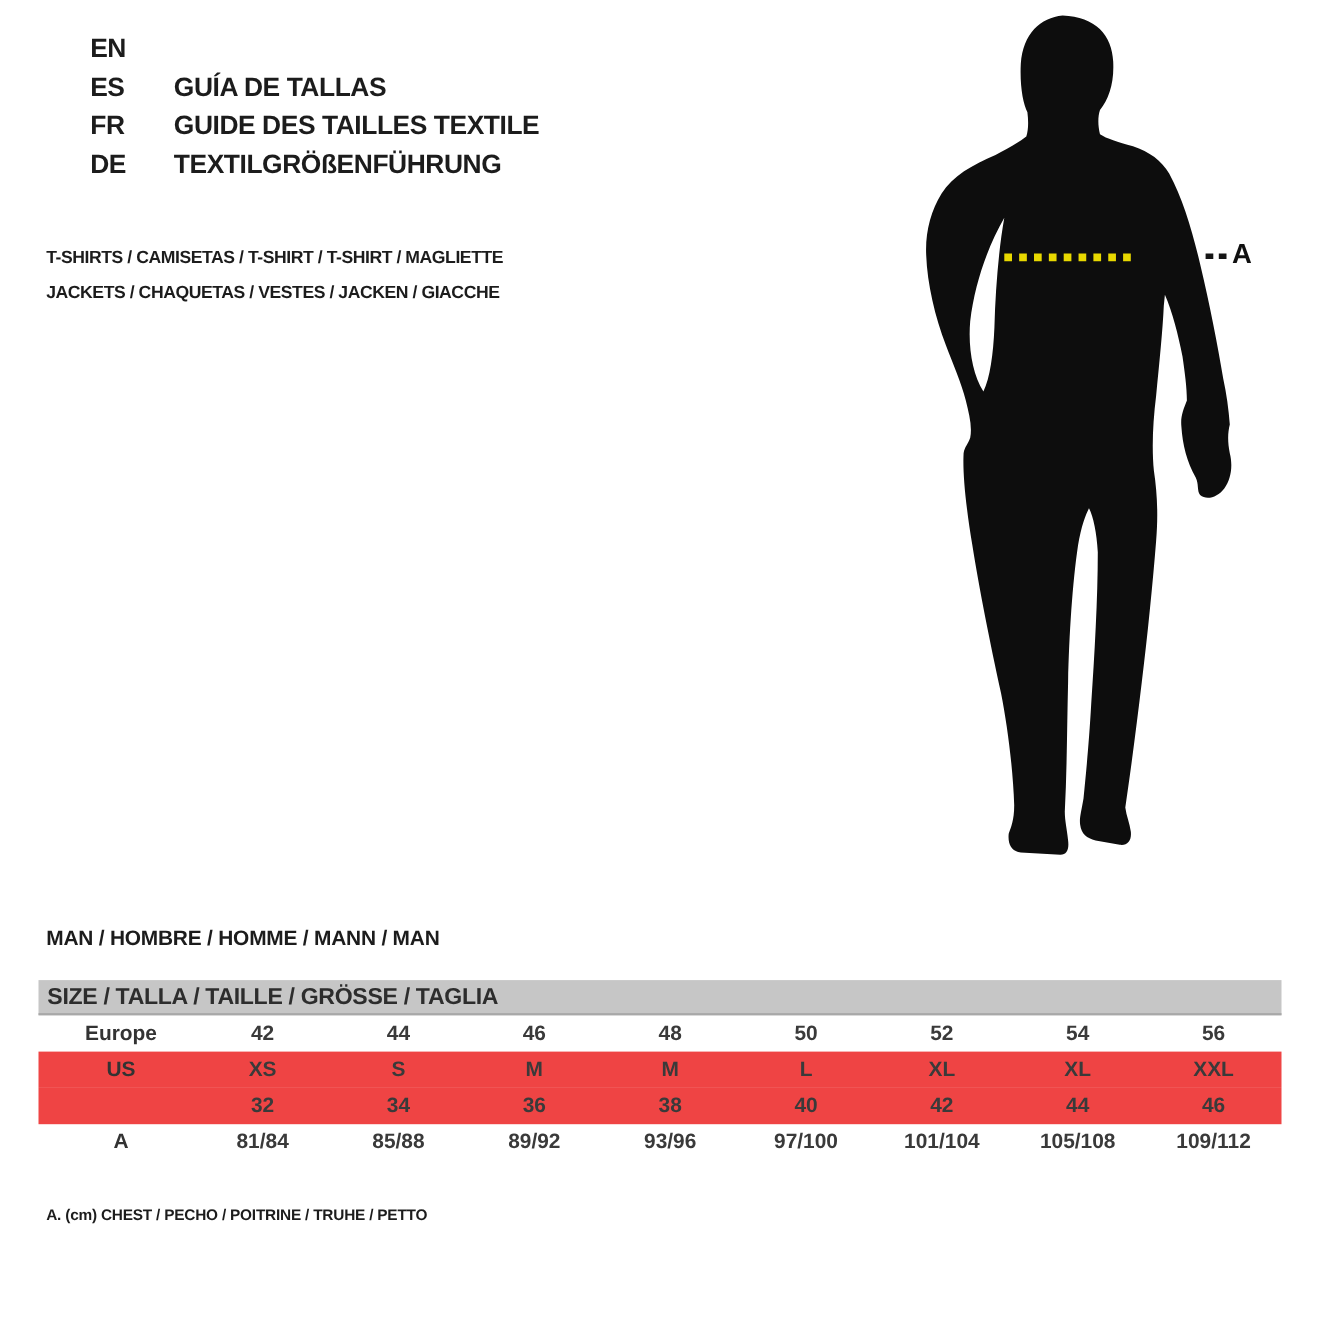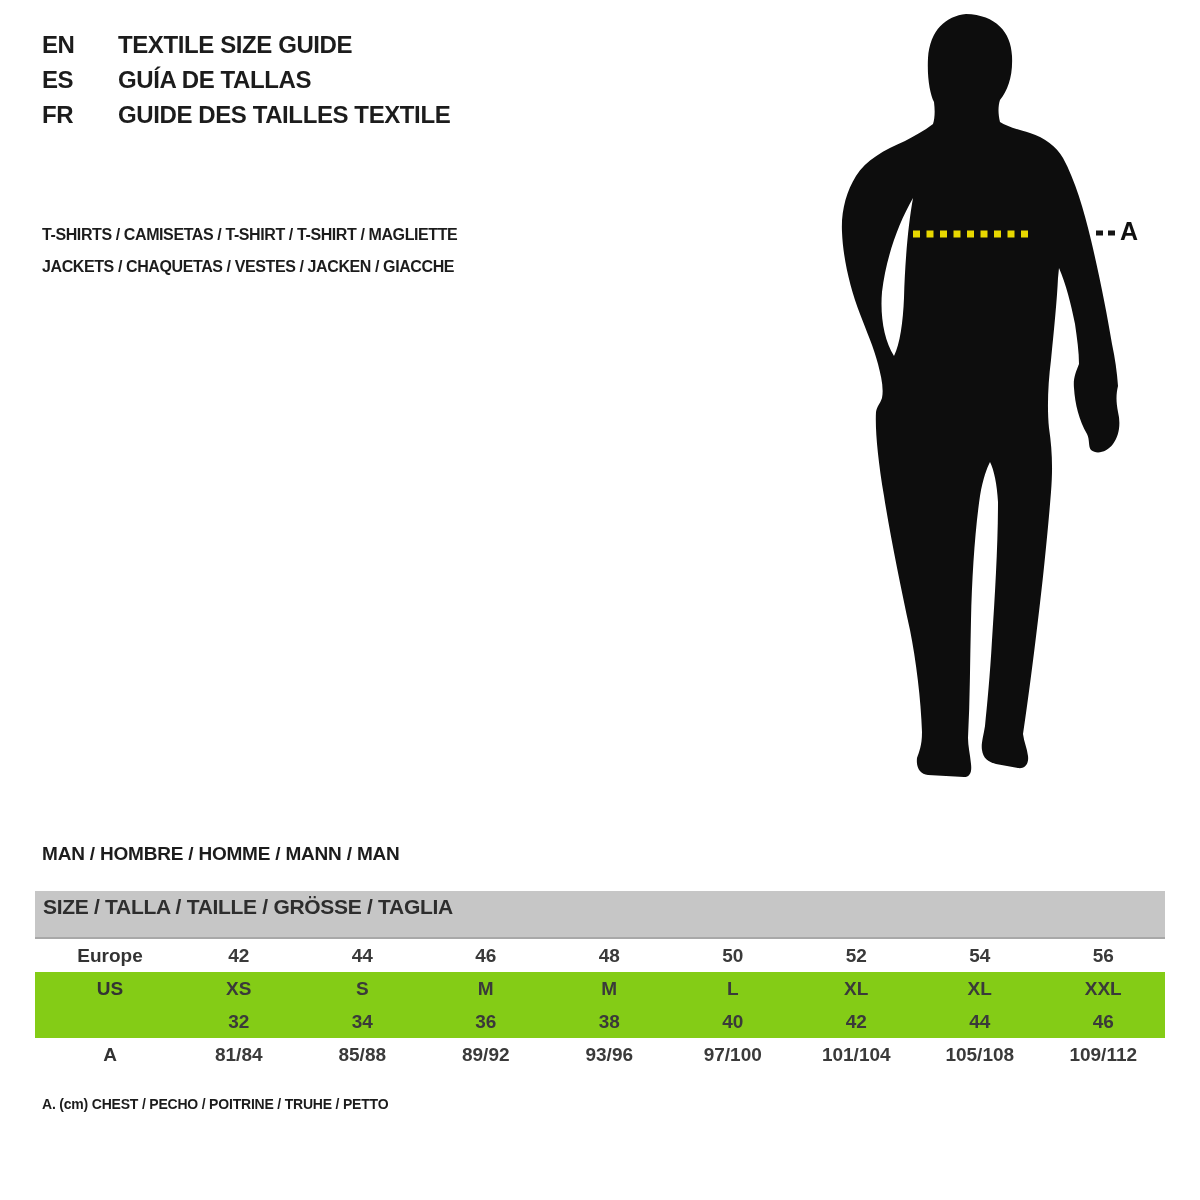--- a/index.html
+++ b/index.html
@@ -2,68 +2,71 @@
 <html><head>
 <meta charset="utf-8">
 <style>
   html,body{margin:0;padding:0;background:#ffffff;}
   body{width:1200px;height:1200px;font-family:"Liberation Sans",sans-serif;}
   .canvas{position:relative;width:1200px;height:1200px;background:#ffffff;overflow:hidden;}
 
   
   .lang-block{position:absolute;left:42px;top:27px;}
   .lang-row{display:flex;height:35px;line-height:35px;font-size:24px;font-weight:700;
-            color:#1c1c1c;letter-spacing:-0.4px;white-space:nowrap;}
+            color:#1c1c1c;letter-spacing:-0.4px;white-space:nowrap;margin-left:40px;}
   .lang-code{width:76px;flex:0 0 76px;}
 
   
   .categories{position:absolute;left:42px;top:219px;font-size:16px;font-weight:700;
               color:#1c1c1c;line-height:32px;letter-spacing:-0.4px;white-space:nowrap;}
 
   
   .figure-wrap{position:absolute;left:820px;top:0;width:380px;height:800px;}
   .figure-wrap svg{display:block;width:380px;height:800px;}
   .measure-a{position:absolute;left:1120px;top:217px;font-size:25px;font-weight:700;color:#101010;}
 
   
   .man-title{position:absolute;left:42px;top:843px;font-size:19px;font-weight:700;
              color:#1c1c1c;letter-spacing:-0.2px;white-space:nowrap;}
 
   
   .size-table{position:absolute;left:35px;top:891px;width:1130px;}
-  .thead{height:48px;line-height:32px;background:#c6c6c6;color:#2d2d2d;font-size:21px;
+  .thead{height:32px;line-height:32px;background:#c6c6c6;color:#2d2d2d;font-size:21px;
          font-weight:700;padding-left:8px;letter-spacing:-0.3px;box-sizing:border-box;
          border-bottom:2px solid #a8a8a8;}
   .trow{display:grid;grid-template-columns:142px repeat(8,1fr);height:33px;line-height:33px;
         font-size:19px;font-weight:700;color:#3a3a3a;}
-  .trow.shaded{background:#84cc16;}
+  .trow.shaded{background:#ef4444;}
   .tlabel{padding-left:8px;text-align:center;color:#333333;}
   .tcell{text-align:center;}
 
   
   .footnote{position:absolute;left:42px;top:1096px;font-size:14px;font-weight:700;
             color:#1c1c1c;letter-spacing:-0.2px;white-space:nowrap;}
 </style>
 </head>
 <body>
 
 <div class="canvas">
 
   <div class="lang-block">
     <div class="lang-row">
       <span class="lang-code">EN</span>
-      <span class="lang-label">TEXTILE SIZE GUIDE</span>
     </div>
     <div class="lang-row">
       <span class="lang-code">ES</span>
       <span class="lang-label">GUÍA DE TALLAS</span>
     </div>
     <div class="lang-row">
       <span class="lang-code">FR</span>
       <span class="lang-label">GUIDE DES TAILLES TEXTILE</span>
+    </div>
+    <div class="lang-row">
+      <span class="lang-code">DE</span>
+      <span class="lang-label">TEXTILGRÖßENFÜHRUNG</span>
     </div>
   </div>
 
   <div class="categories">
     <div>T-SHIRTS / CAMISETAS / T-SHIRT / T-SHIRT / MAGLIETTE</div>
     <div>JACKETS / CHAQUETAS / VESTES / JACKEN / GIACCHE</div>
   </div>
 
   <div class="figure-wrap">
     <svg viewBox="0 0 380 800">

